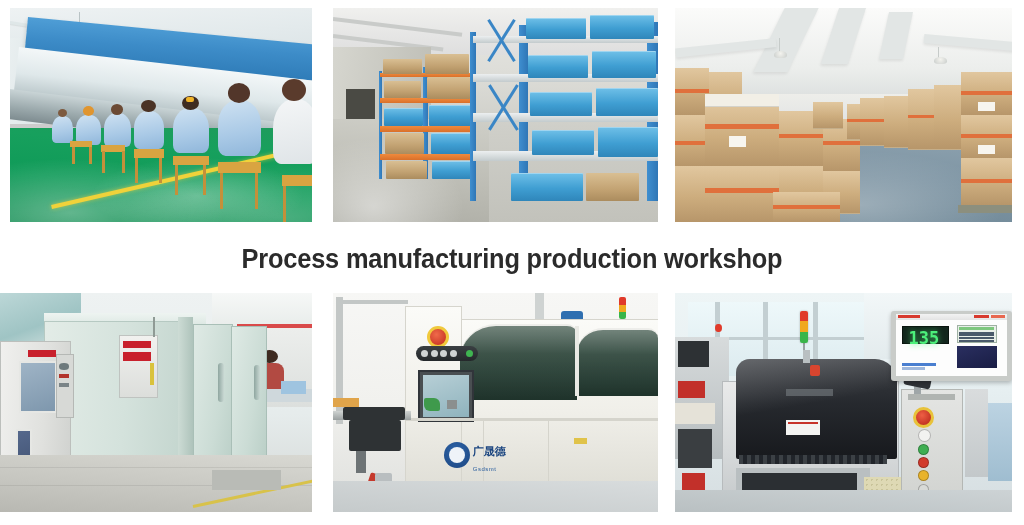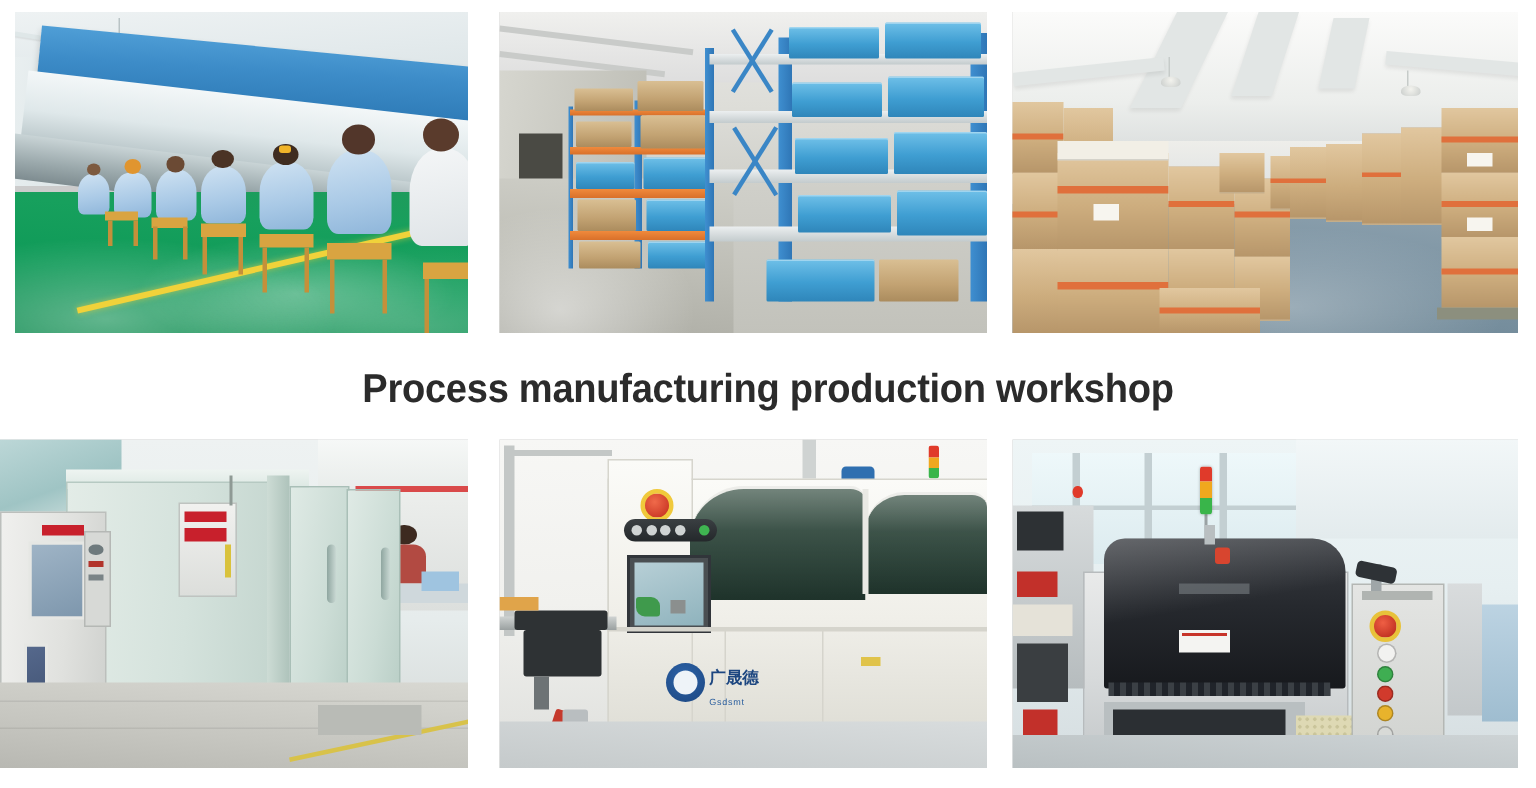--- a/index.html
+++ b/index.html
@@ -585,20 +585,44 @@
       <div class="layer estop" style="left:70.5%;top:52%;width:15px;height:15px;"></div>
       <div class="layer ibtn" style="left:72%;top:62%;width:11px;height:11px;background:#f2f2f0;"></div>
       <div class="layer ibtn" style="left:72%;top:69%;width:9px;height:9px;background:#3fae52;"></div>
       <div class="layer ibtn" style="left:72%;top:75%;width:9px;height:9px;background:#d13a2c;"></div>
       <div class="layer ibtn" style="left:72%;top:81%;width:9px;height:9px;background:#e8b32c;"></div>
       <div class="layer ibtn" style="left:72%;top:87%;width:9px;height:9px;background:#d8dad7;"></div>
       <div class="layer ibtn" style="left:72%;top:93%;width:9px;height:9px;background:#d8dad7;"></div>
 
       <div class="layer monarm" style="left:71%;top:38%;width:2%;height:8%;"></div>
       <div class="layer" style="left:68%;top:38%;width:8%;height:5%;background:#2e3236;border-radius:3px;transform:rotate(12deg);"></div>
+      <div class="layer monitor" style="left:64%;top:8%;width:36%;height:32%;">
+        <div class="screen" style="left:4%;top:5%;width:92%;height:88%;">
+          <div class="titlebar"></div>
+          <div class="redtab" style="left:2%;top:1%;width:20%;height:6%;"></div>
+          <div class="redtab" style="left:70%;top:1%;width:14%;height:6%;"></div>
+          <div class="redtab" style="left:86%;top:1%;width:12%;height:6%;background:#e8674f;"></div>
+
+          <div class="numbox" style="left:6%;top:20%;width:40%;height:26%;">
+            <div class="num" style="left:12%;top:14%;font-size:17px;">135</div>
+          </div>
+
+          <div class="grid" style="left:55%;top:18%;width:34%;height:26%;">
+            <div class="gridhead" style="left:4%;top:8%;width:92%;height:16%;"></div>
+            <div class="gridrow" style="left:4%;top:34%;width:92%;"></div>
+            <div class="gridrow" style="left:4%;top:52%;width:92%;"></div>
+            <div class="gridrow" style="left:4%;top:70%;width:92%;"></div>
+            <div class="gridrow" style="left:4%;top:86%;width:92%;"></div>
+          </div>
+
+          <div class="navy" style="left:55%;top:52%;width:36%;height:36%;"></div>
+          <div class="bluebar" style="left:6%;top:80%;width:30%;"></div>
+          <div class="bluebar" style="left:6%;top:86%;width:20%;background:#9fb8dd;"></div>
+        </div>
+      </div>
 
       <div class="layer" style="left:86%;top:44%;width:7%;height:40%;background:linear-gradient(180deg,#d9dcdd,#c3c8ca);"></div>
       <div class="layer" style="left:93%;top:50%;width:7%;height:36%;background:linear-gradient(180deg,#bcd3e2,#9fbdd0);"></div>
       <div class="layer floor"></div>
     </div>
   </div>
 
   <div class="title">Process manufacturing production workshop</div>
 
 </div>

